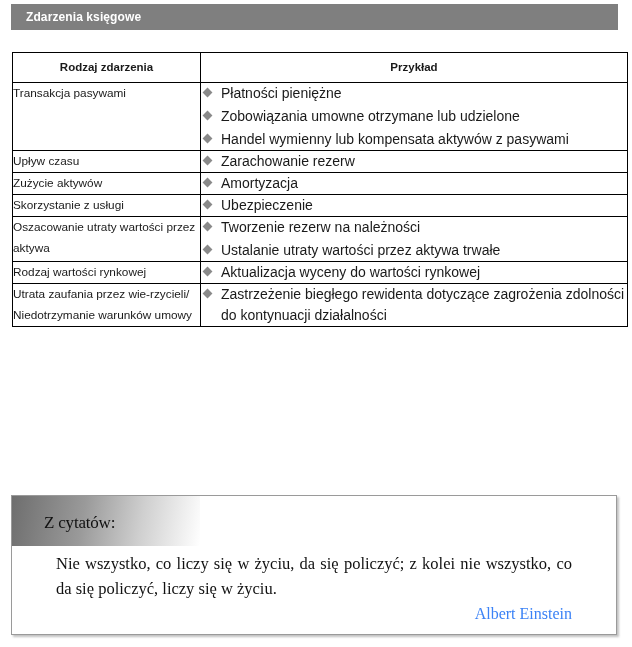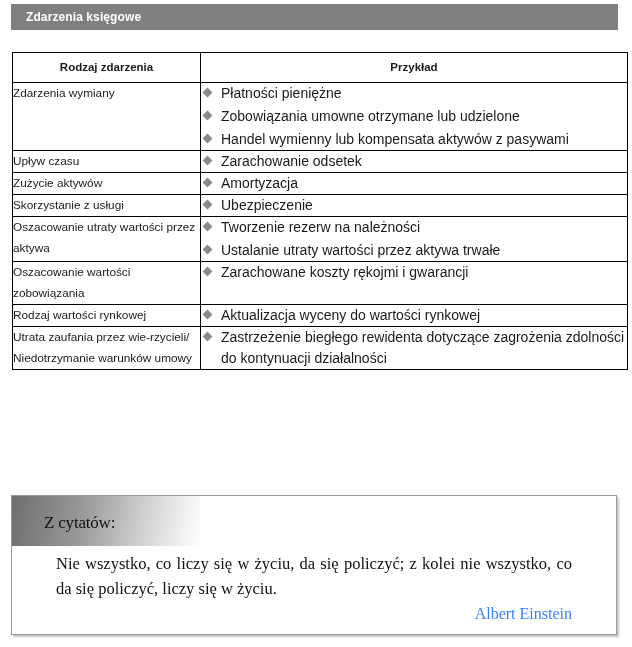--- a/index.html
+++ b/index.html
@@ -169,21 +169,21 @@
   </colgroup>
   <thead>
     <tr>
       <th>Rodzaj zdarzenia</th>
       <th>Przykład</th>
     </tr>
   </thead>
   <tbody>
 
     <tr>
-      <td class="cell-kind">Zdarzenia wymiany</td>
+      <td class="cell-kind">Transakcja pasywami</td>
       <td class="cell-example">
         <ul class="bullet-list">
           <li>
               <span class="bullet-diamond"></span>
               <span class="li-wrap">Płatności pieniężne</span>
             </li>
           <li>
               <span class="bullet-diamond"></span>
               <span class="li-wrap">Zobowiązania umowne otrzymane lub udzielone</span>
             </li>
@@ -194,21 +194,21 @@
         </ul>
       </td>
     </tr>
 
     <tr>
       <td class="cell-kind">Upływ czasu</td>
       <td class="cell-example">
         <ul class="bullet-list">
           <li>
               <span class="bullet-diamond"></span>
-              <span class="li-wrap">Zarachowanie odsetek</span>
+              <span class="li-wrap">Zarachowanie rezerw</span>
             </li>
         </ul>
       </td>
     </tr>
 
     <tr>
       <td class="cell-kind">Zużycie aktywów</td>
       <td class="cell-example">
         <ul class="bullet-list">
           <li>
@@ -240,31 +240,20 @@
               <span class="li-wrap">Tworzenie rezerw na należności</span>
             </li>
           <li>
               <span class="bullet-diamond"></span>
               <span class="li-wrap">Ustalanie utraty wartości przez aktywa trwałe</span>
             </li>
         </ul>
       </td>
     </tr>
 
-    <tr class="r-tall">
-      <td class="cell-kind">Oszacowanie wartości zobowiązania</td>
-      <td class="cell-example">
-        <ul class="bullet-list">
-          <li>
-              <span class="bullet-diamond"></span>
-              <span class="li-wrap">Zarachowane koszty rękojmi i gwarancji</span>
-            </li>
-        </ul>
-      </td>
-    </tr>
 
     <tr class="r-tall">
       <td class="cell-kind">Rodzaj wartości rynkowej</td>
       <td class="cell-example">
         <ul class="bullet-list">
           <li>
               <span class="bullet-diamond"></span>
               <span class="li-wrap">Aktualizacja wyceny do wartości rynkowej</span>
             </li>
         </ul>

